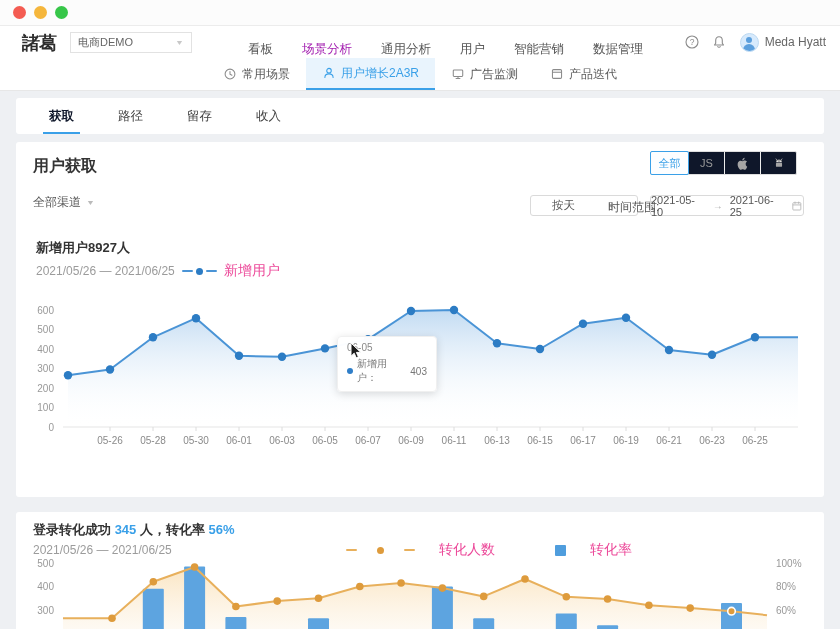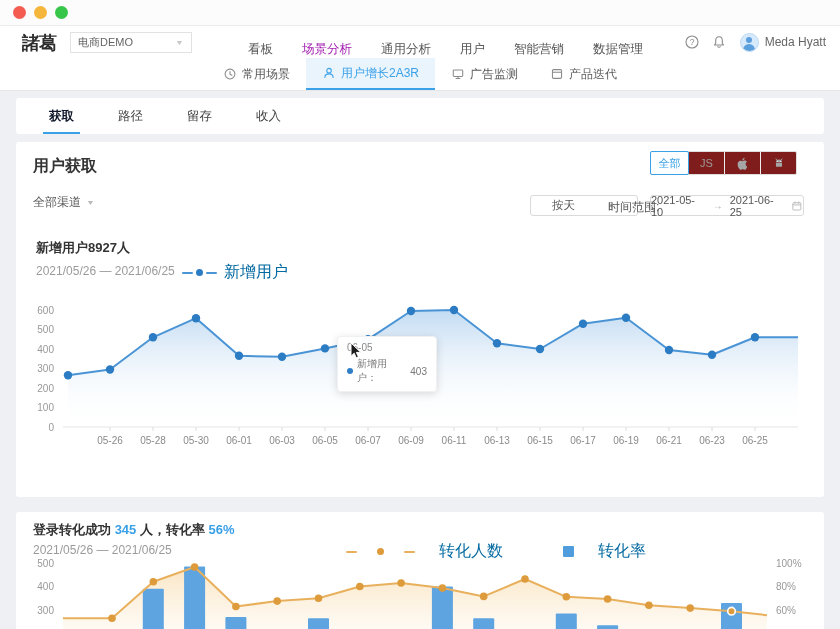--- a/index.html
+++ b/index.html
@@ -31,35 +31,35 @@
   .scene-tab.active{background:#e9f4fd;color:#3aa0e8;border-bottom:2px solid #3aa0e8;padding-bottom:0;}
   
   .tabs-card{position:absolute;left:16px;right:16px;top:98px;height:36px;background:#fff;border-radius:3px;
      display:flex;align-items:center;padding-left:33px;gap:44px;box-sizing:border-box;}
   .sec-tab{position:relative;font-size:12.5px;color:#444;height:36px;line-height:36px;cursor:pointer;}
   .sec-tab.active{color:#0f172a;font-weight:bold;}
   .sec-tab.active::after{content:"";position:absolute;left:-6px;right:-6px;bottom:0;height:2px;background:#3aa0e8;}
   
   .main-card{position:absolute;left:16px;right:16px;top:142px;height:355px;background:#fff;border-radius:3px;}
   .panel-title{position:absolute;left:17px;top:14px;font-size:16px;font-weight:700;color:#333;}
-  .segmented{position:absolute;right:27px;top:9px;display:flex;height:22px;border:1px solid #dedede;border-radius:2px;background:#7f1d1d;}
+  .segmented{position:absolute;right:27px;top:9px;display:flex;height:22px;border:1px solid #dedede;border-radius:2px;background:#0f172a;}
   .seg{width:35px;display:flex;align-items:center;justify-content:center;font-size:11px;color:#9a9a9a;cursor:pointer;border-left:1px solid #ededed;}
   .seg:first-child{border-left:none;}
   .seg.active{color:#3aa0e8;border:1px solid #3aa0e8;margin:-1px;border-radius:2px;background:#fdfeff;z-index:1;width:37px;}
   .channel-filter{position:absolute;left:17px;top:52px;font-size:12px;color:#555;display:flex;align-items:center;gap:5px;cursor:pointer;}
   .chev-sm{color:#bbb;font-size:9px;transform:scaleY(.8);}
   .gran-select{position:absolute;left:514px;top:53px;width:64px;height:19px;border:1px solid #dadada;border-radius:3px;
      display:flex;align-items:center;justify-content:space-between;padding:0 21px;font-size:11.5px;color:#555;cursor:pointer;}
   .range-label{position:absolute;left:592px;top:57px;font-size:12px;color:#555;}
   .date-box{position:absolute;left:634px;top:53px;width:152px;height:19px;border:1px solid #dadada;border-radius:3px;
      display:flex;align-items:center;justify-content:center;gap:7px;font-size:11px;color:#555;cursor:pointer;}
   .date-box .arr{color:#aaa;font-size:10px;}
   .chart-title{position:absolute;left:20px;top:97px;font-size:13px;font-weight:700;color:#333;}
   .chart-sub{position:absolute;left:20px;top:122px;font-size:12px;color:#9b9b9b;}
-  .legend{display:flex;align-items:center;gap:7px;font-size:16px;color:#0369a1;}
+  .legend{display:flex;align-items:center;gap:7px;font-size:14px;color:#ec4899;}
   .lg-line{width:11px;height:2px;border-radius:1px;}
   .lg-dot{width:7px;height:7px;border-radius:50%;}
   .lg-sq{width:11px;height:11px;border-radius:1px;}
   .legend1{position:absolute;left:166px;top:120px;}
   #chart1{position:absolute;left:0;top:150px;}
   
   .card2{position:absolute;left:16px;right:16px;top:512px;height:240px;background:#fff;border-radius:3px 3px 0 0;}
   .card2-title{position:absolute;left:17px;top:9px;font-size:13px;font-weight:700;color:#333;}
   .card2-title .hl{color:#3aa0e8;}
   .card2-sub{position:absolute;left:17px;top:31px;font-size:12px;color:#9b9b9b;}

